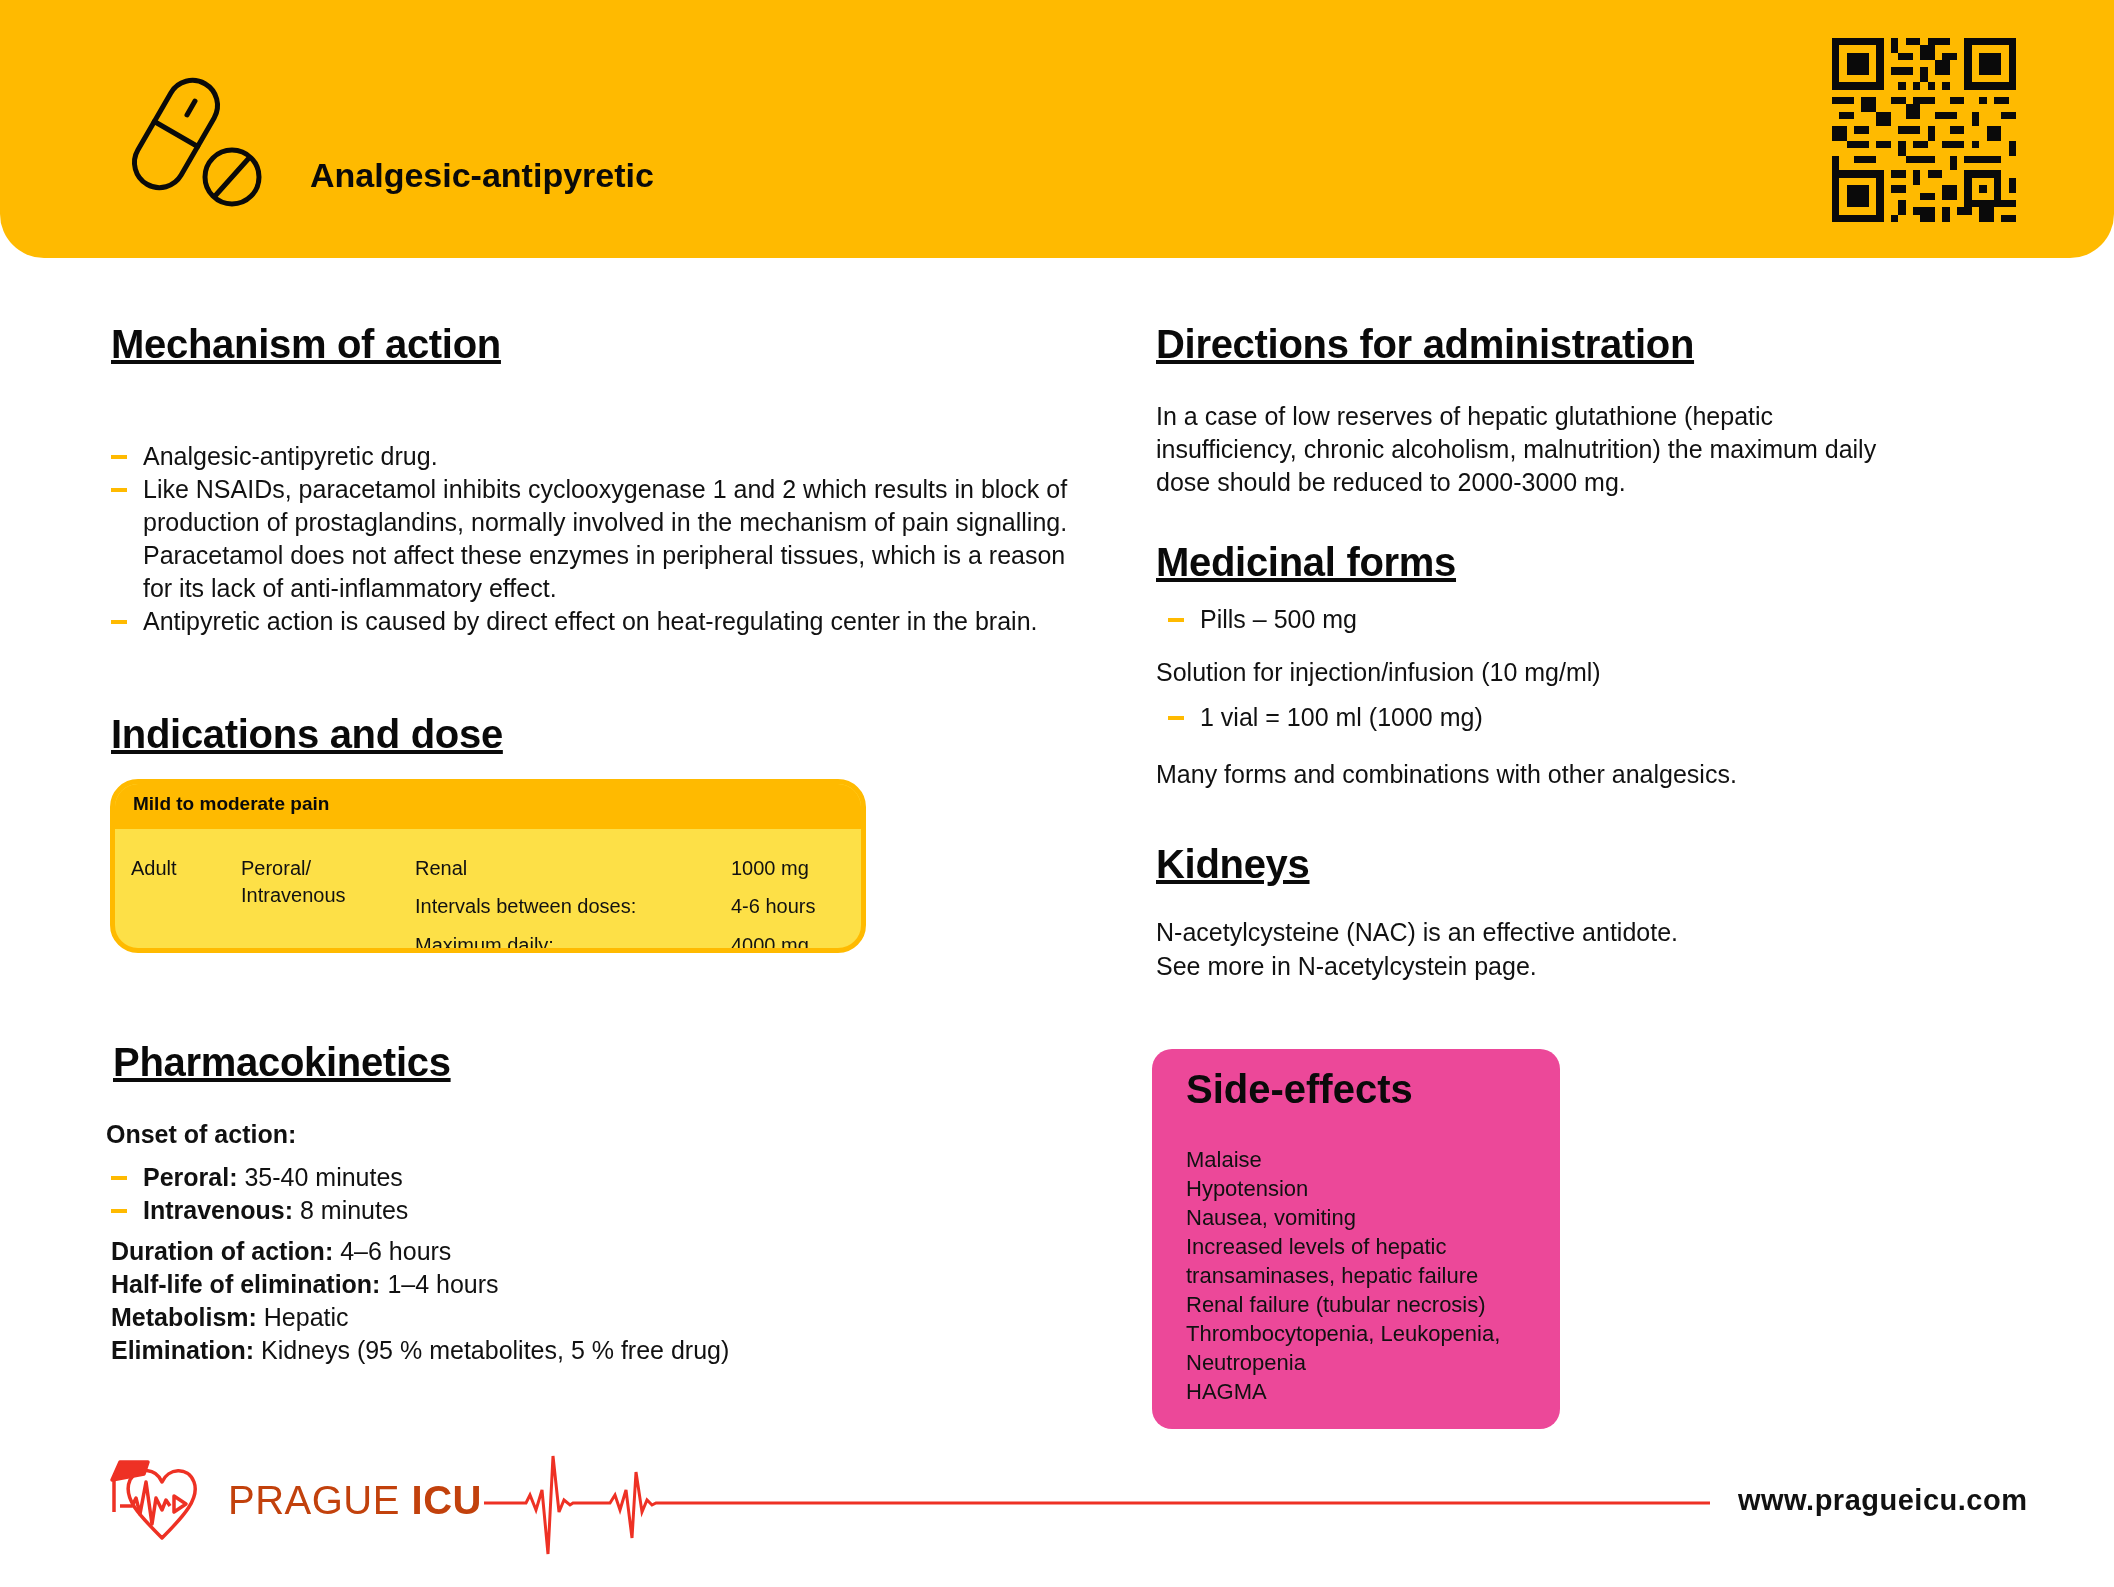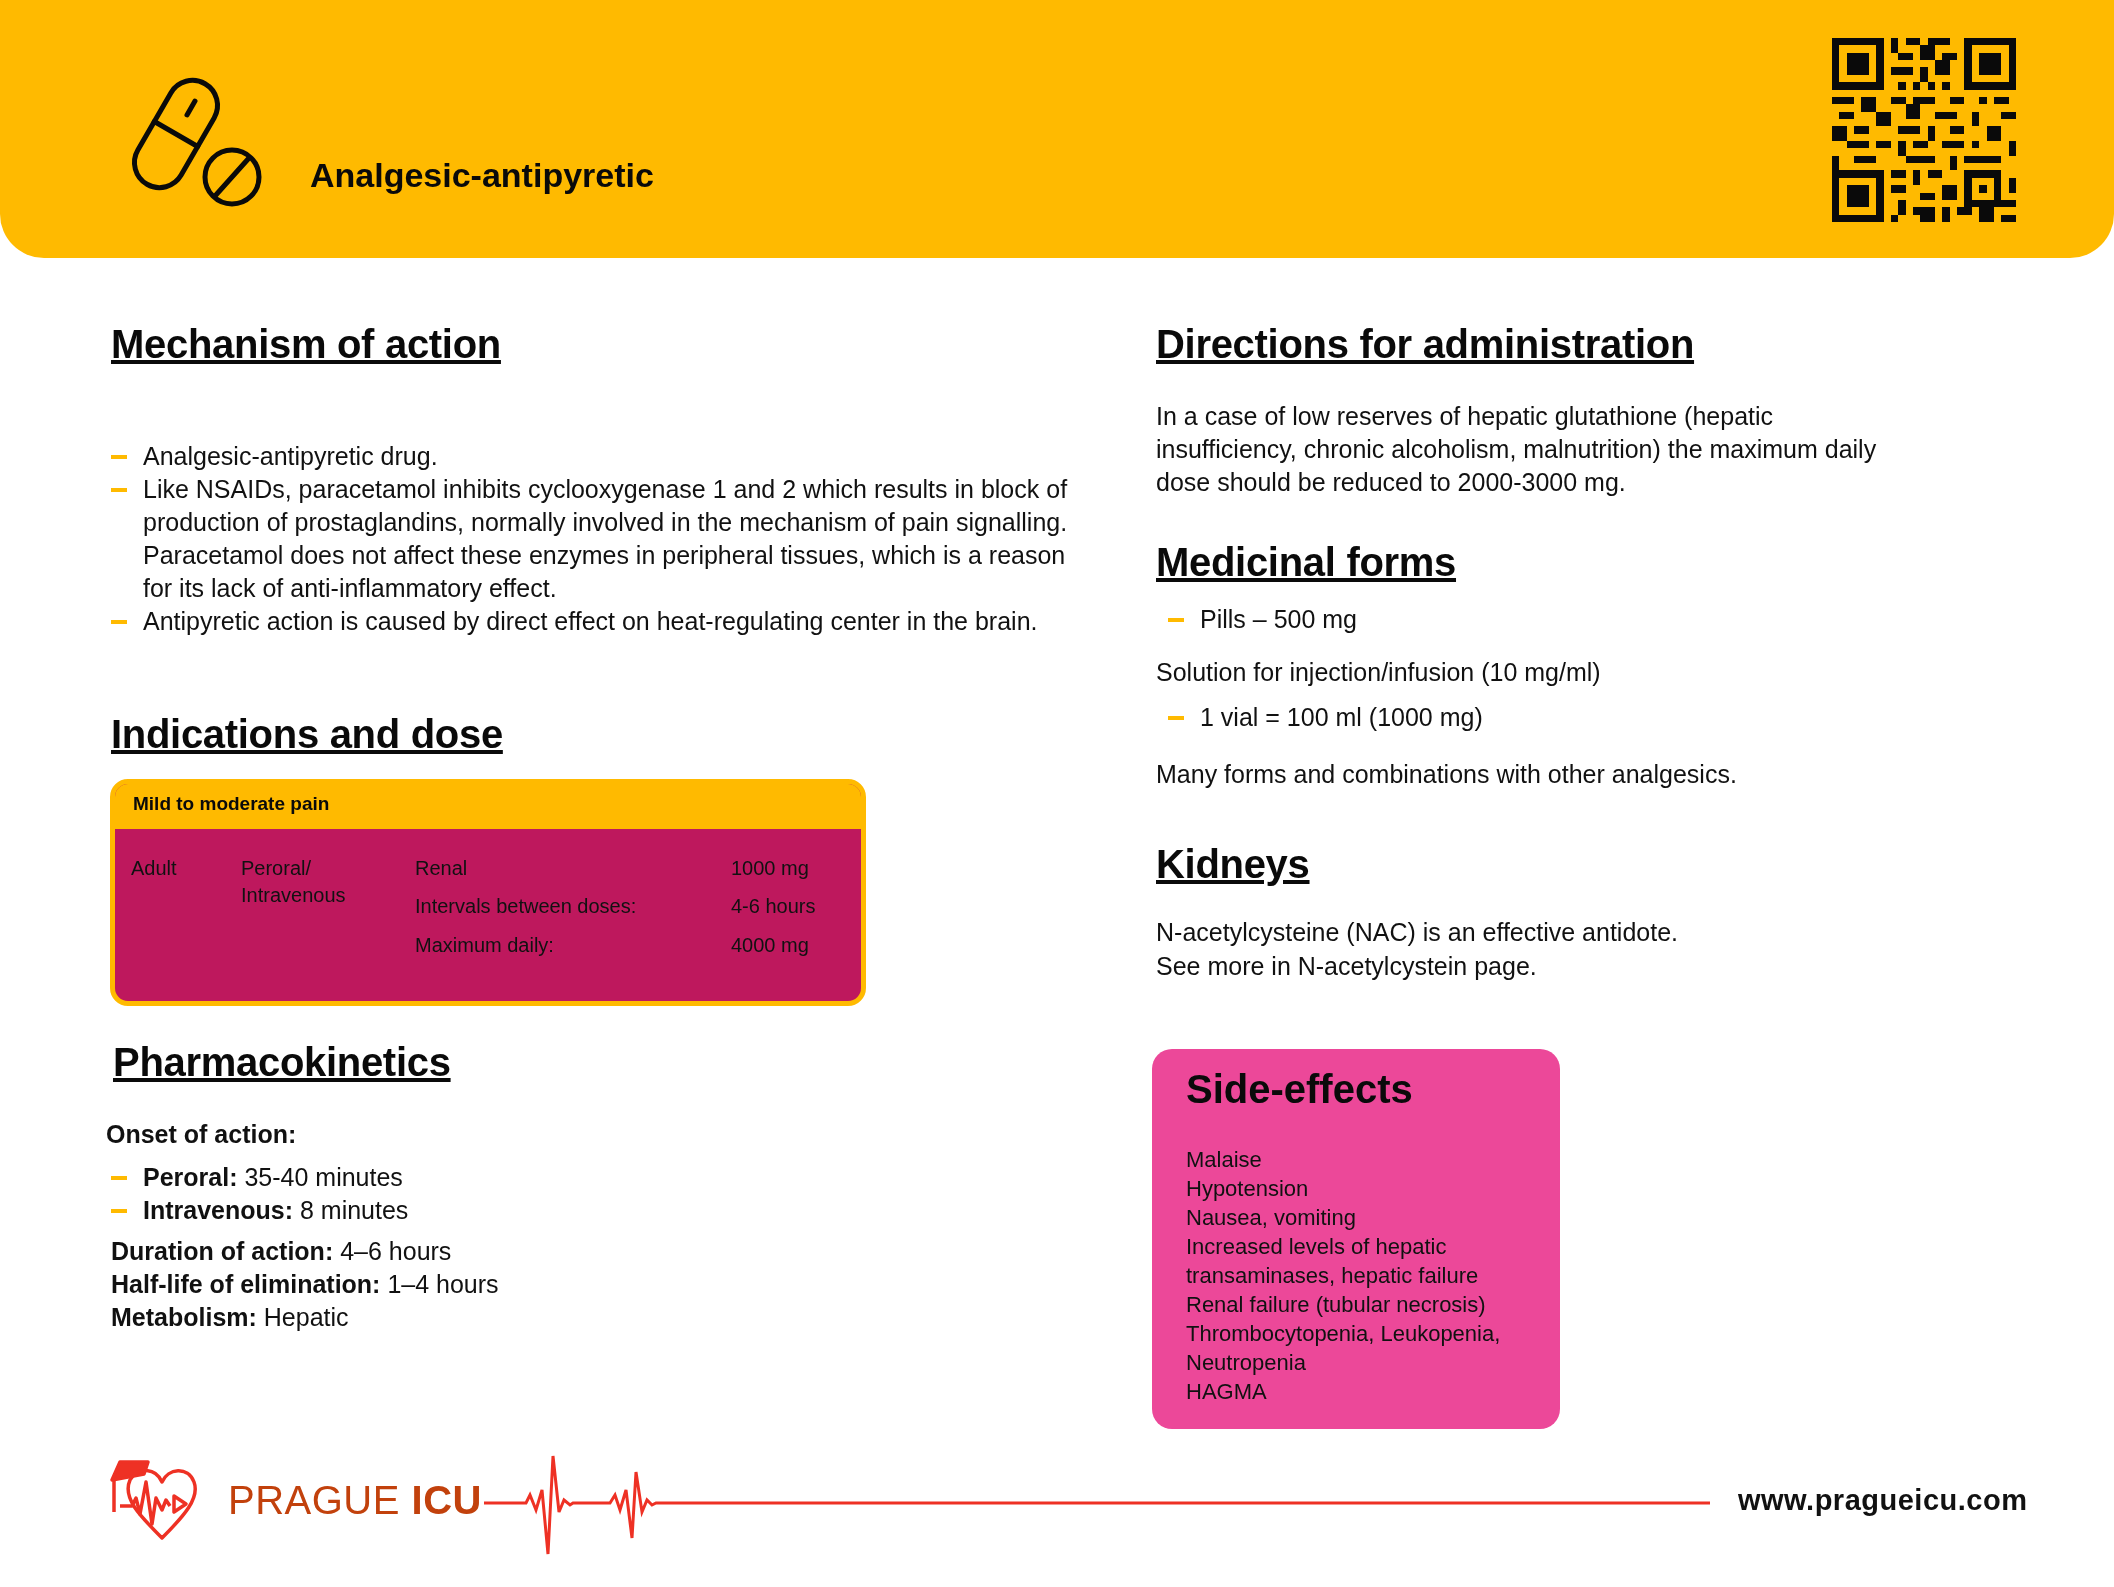--- a/index.html
+++ b/index.html
@@ -17,22 +17,22 @@
 
   .h2 { position: absolute; font-size: 40px; font-weight: bold; color: #0a0a0a; letter-spacing: -0.3px; text-decoration: underline; }
   .body-text { position: absolute; font-size: 25px; line-height: 33px; color: #111; }
   .bullets { list-style: none; }
   .bullets li { position: relative; padding-left: 32px; }
   .bullets li::before {
     content: ""; position: absolute; left: 0; top: 15px; width: 16px; height: 4px; background: #FFBA00;
   }
 
   .dose-card {
-    position: absolute; left: 110px; top: 779px; width: 756px; height: 227px;
-    border: 5px solid #FFBA00; border-radius: 18px; overflow: hidden; background: #be185d;
+    position: absolute; left: 110px; top: 779px; width: 756px; height: 174px;
+    border: 5px solid #FFBA00; border-radius: 28px; overflow: hidden; background: #fde047;
   }
   .dose-card-head { background: #FFBA00; height: 45px; padding-left: 18px; font-size: 19px; font-weight: bold; line-height: 40px; color: #0a0a0a; }
   .dose-cell { position: absolute; font-size: 20px; line-height: 28px; color: #111; }
 
   .pk-label { font-weight: bold; }
 
   .side-card {
     position: absolute; left: 1152px; top: 1049px; width: 408px; height: 380px;
     background: #ec4899; border-radius: 20px;
   }
@@ -159,20 +159,21 @@
 <div class="h2" style="left:113px; top:1040px;">Pharmacokinetics</div>
 <div class="body-text pk-label" style="left:106px; top:1118px;">Onset of action:</div>
 <ul class="body-text bullets" style="left:111px; top:1161px;">
   <li><span class="pk-label">Peroral:</span><span> 35-40 minutes</span></li>
   <li><span class="pk-label">Intravenous:</span><span> 8 minutes</span></li>
 </ul>
 <div class="body-text" style="left:111px; top:1235px;">
   <div><span class="pk-label">Duration of action:</span><span> 4–6 hours</span></div>
   <div><span class="pk-label">Half-life of elimination:</span><span> 1–4 hours</span></div>
   <div><span class="pk-label">Metabolism:</span><span> Hepatic</span></div>
+  <div><span class="pk-label">Elimination:</span><span> Kidneys (95 % metabolites, 5 % free drug)</span></div>
 </div>
 
 <div class="h2" style="left:1156px; top:322px;">Directions for administration</div>
 <div class="body-text" style="left:1156px; top:400px; width:730px;">In a case of low reserves of hepatic glutathione (hepatic insufficiency, chronic alcoholism, malnutrition) the maximum daily dose should be reduced to 2000-3000 mg.</div>
 
 <div class="h2" style="left:1156px; top:540px;">Medicinal forms</div>
 <ul class="body-text bullets" style="left:1168px; top:603px;">
   <li>Pills – 500 mg</li>
 </ul>
 <div class="body-text" style="left:1156px; top:656px;">Solution for injection/infusion (10 mg/ml)</div>

